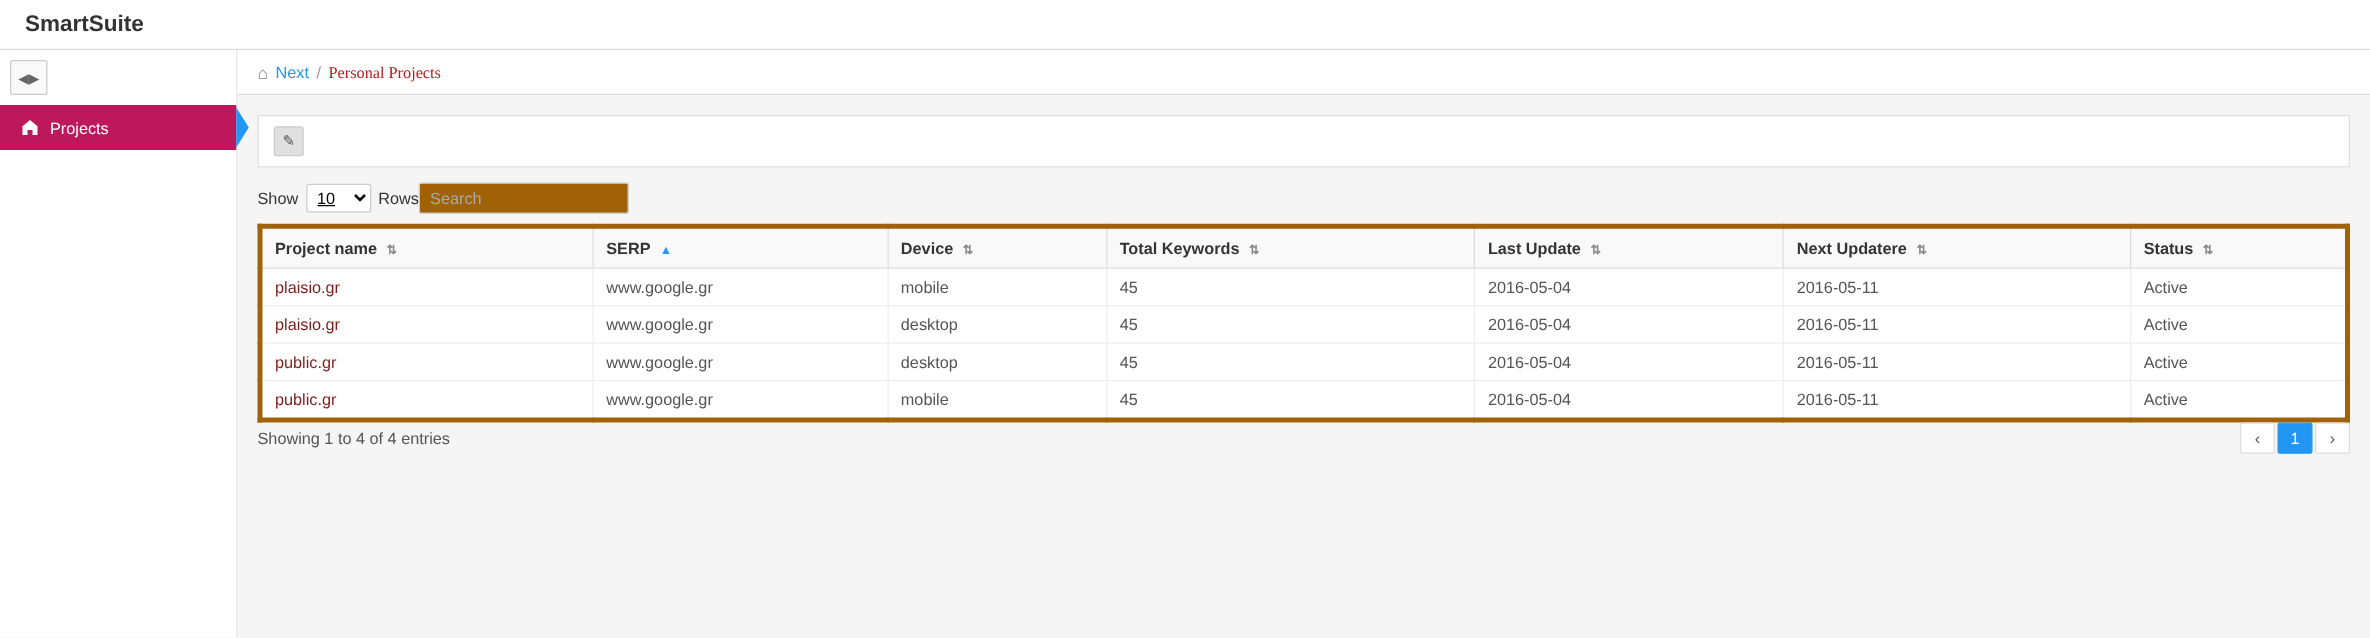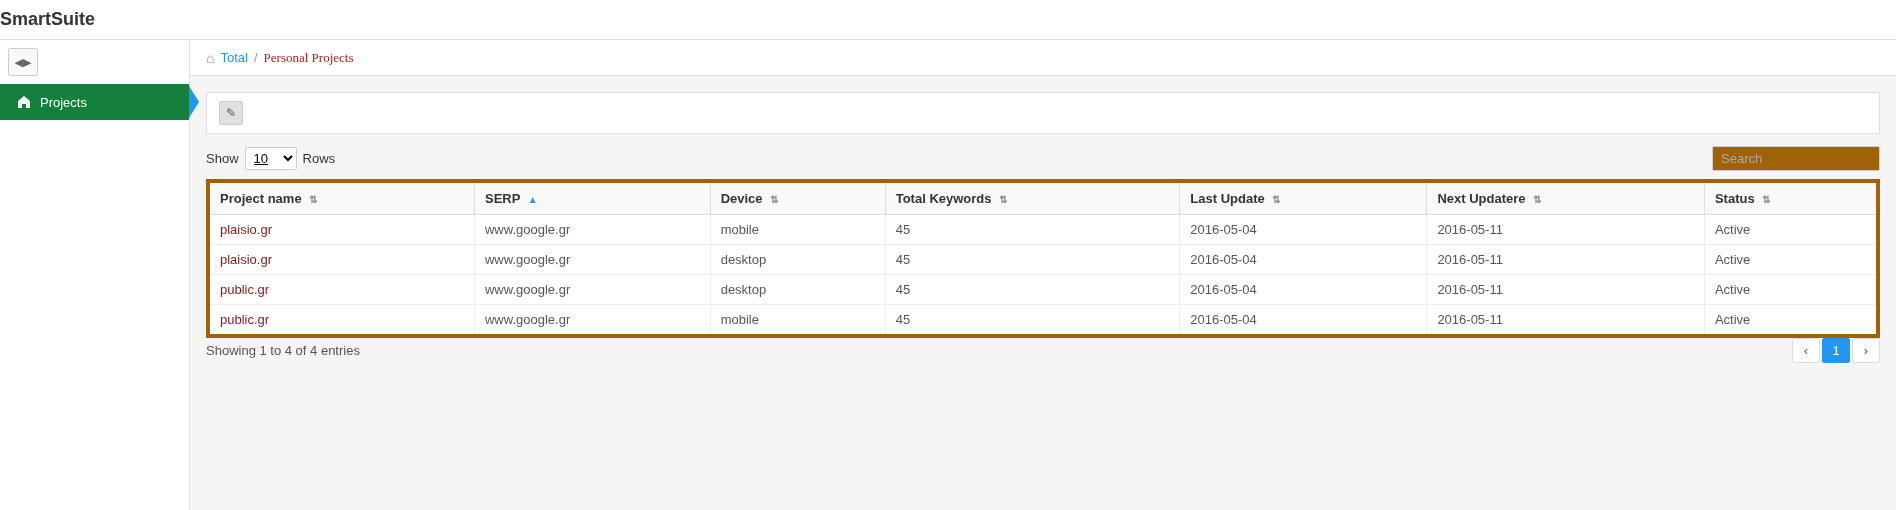--- a/index.html
+++ b/index.html
@@ -2,21 +2,21 @@
 <html><head>
   <meta charset="utf-8">
   <style>
     * { box-sizing: border-box; margin: 0; padding: 0; }
     body { font-family: Arial, sans-serif; font-size: 13px; background: #f5f5f5; color: #333; }
 
     
     .top-header {
       background: #fff;
       border-bottom: 1px solid #ddd;
-      padding: 0 0;
+      padding: 0 20px;
       height: 40px;
       display: flex;
       align-items: center;
     }
     .app-title {
       font-size: 18px;
       font-weight: bold;
       color: #333;
     }
 
@@ -37,21 +37,21 @@
       display: flex;
       align-items: center;
       padding: 10px 16px;
       cursor: pointer;
       color: #333;
       font-size: 13px;
       gap: 8px;
       position: relative;
     }
     .sidebar-item.active {
-      background: #15803d;
+      background: #be185d;
       color: #fff;
     }
     .sidebar-item.active::after {
       content: '';
       position: absolute;
       right: -10px;
       top: 50%;
       transform: translateY(-50%);
       width: 0;
       height: 0;
@@ -144,21 +144,21 @@
       justify-content: center;
       font-size: 12px;
       color: #555;
       border-radius: 2px;
     }
 
     
     .table-controls {
       display: flex;
       align-items: center;
-      justify-content: space-between;
+      justify-content: flex-start;
       margin-bottom: 8px;
     }
     .show-rows {
       display: flex;
       align-items: center;
       gap: 6px;
       font-size: 13px;
     }
     .rows-select {
       border: 1px solid #ccc;
@@ -272,21 +272,21 @@
       </span>
       <span>Projects</span>
     </div>
 
   </div>
 
   <div class="main-content">
 
     <div class="breadcrumb-bar">
       <span class="home-icon">⌂</span>
-      <a class="breadcrumb-link">Total</a>
+      <a class="breadcrumb-link">Next</a>
       <span class="breadcrumb-separator">/</span>
       <span class="breadcrumb-current">Personal Projects</span>
     </div>
 
     <div class="content-area">
 
       <div class="edit-bar">
         <button class="edit-btn" title="Edit">✎</button>
       </div>
 

